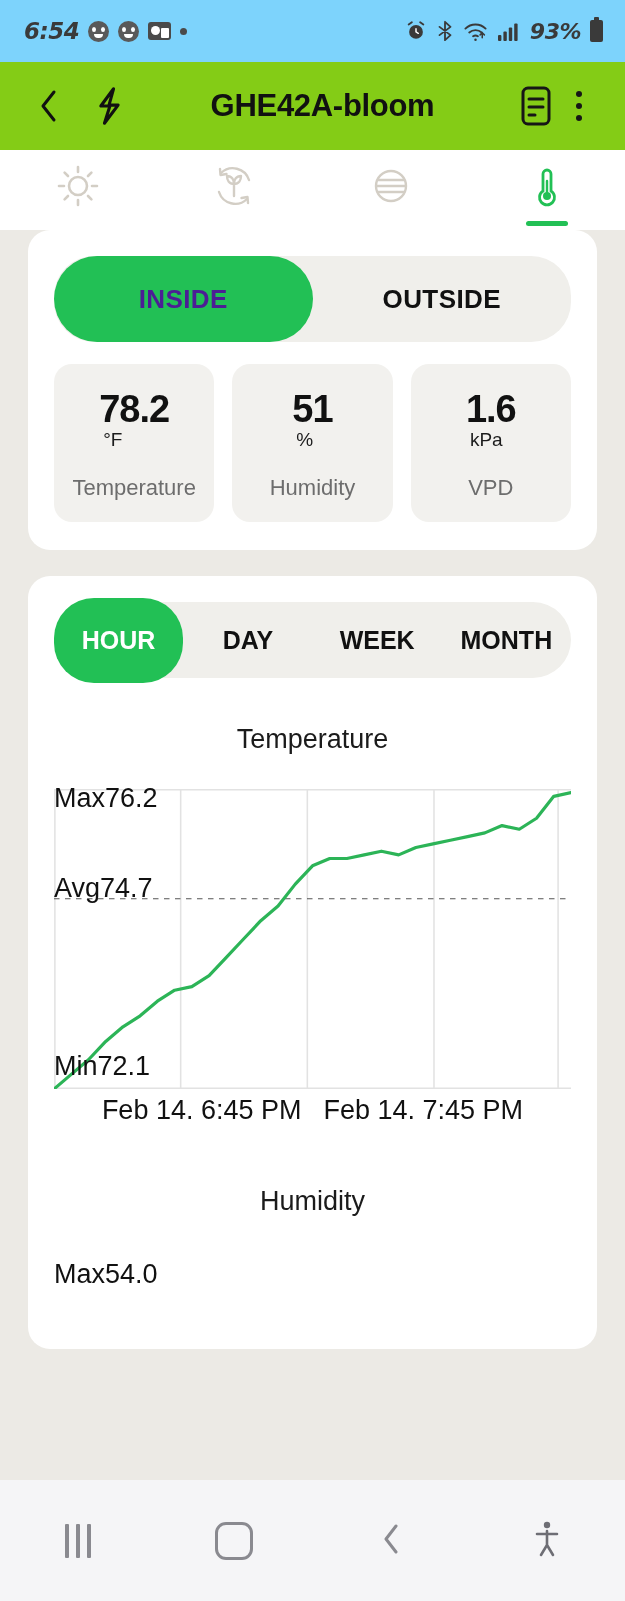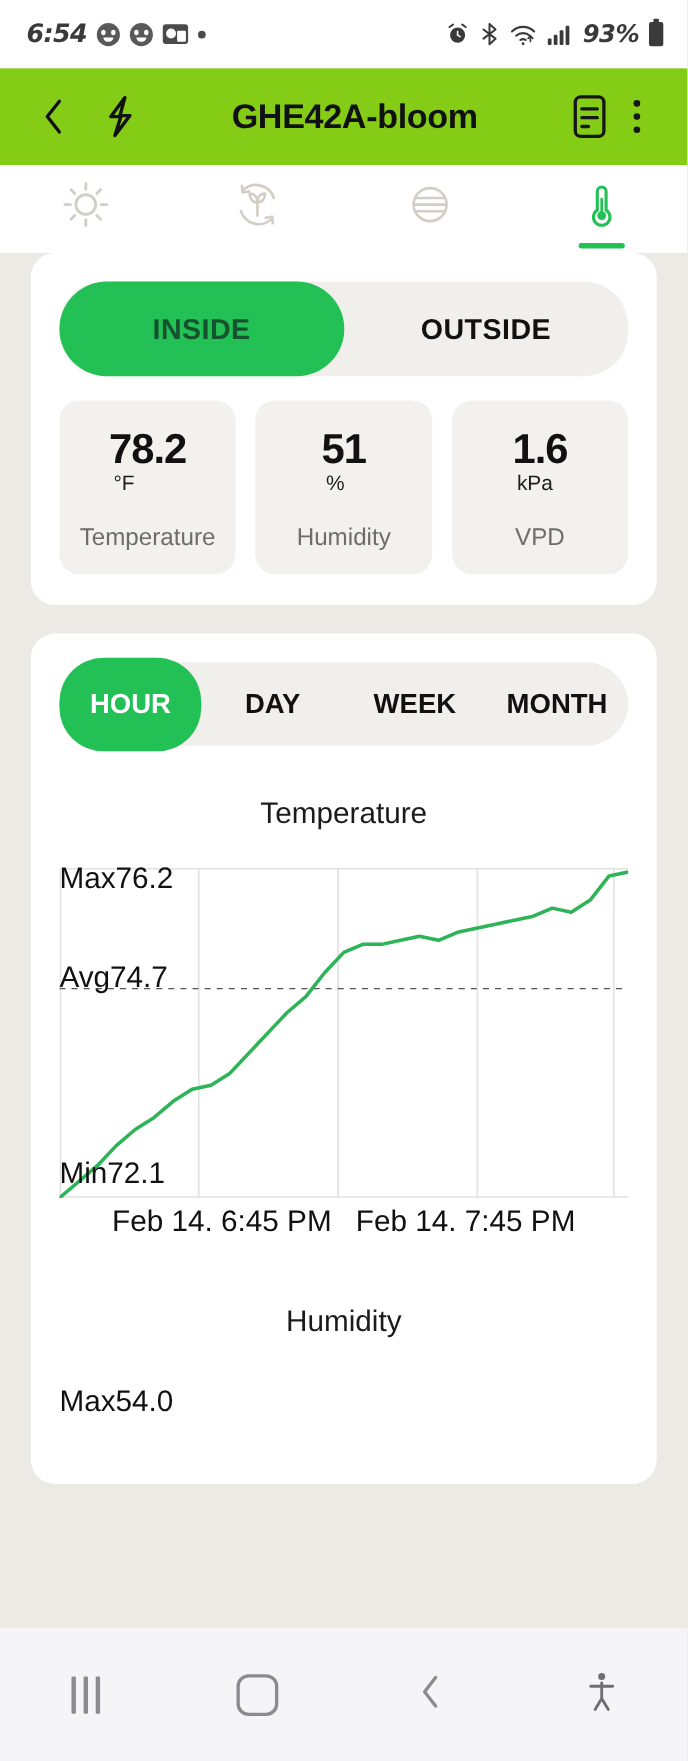--- a/index.html
+++ b/index.html
@@ -6,21 +6,21 @@
   html, body {
     width: 625px; height: 1601px;
     background: #eceae5;
     font-family: "Liberation Sans", sans-serif;
     overflow: hidden;
   }
   body { position: relative; }
 
   
   .statusbar {
-    height: 62px; background: #ffffff;
+    height: 62px; background: #7dd3fc;
     display: flex; align-items: center;
     padding: 0 22px 0 24px;
     position: relative;
   }
   .sb-left { display: flex; align-items: center; gap: 9px; }
   .sb-time {
     font-family: "DejaVu Sans", sans-serif;
     font-style: italic; font-weight: 700;
     font-size: 23px; color: #3a3a3a; letter-spacing: -0.5px;
   }
@@ -111,21 +111,21 @@
   
   .seg {
     background:#f0efeb; border-radius:40px; height:86px;
     display:flex; align-items:center; padding:0;
   }
   .seg .seg-item {
     flex:1; height:86px; border-radius:44px;
     display:flex;align-items:center;justify-content:center;
     font-size:26px; font-weight:700; color:#111; letter-spacing:0.4px;
   }
-  .seg .seg-item.active { background:#22c055; color:#14532d; }
+  .seg .seg-item.active { background:#22c055; color:#4c1d95; }
 
   
   .stats { display:flex; gap:18px; margin-top:22px; }
   .stat {
     flex:1; background:#f2f1ee; border-radius:18px;
     height:158px; padding:26px 0 0;
     display:flex; flex-direction:column; align-items:center;
   }
   .stat-val-row { display:flex; align-items:flex-start;flex-direction:column; }
   .stat-val { font-size:38px; font-weight:700; color:#111; line-height:1; letter-spacing:-1px;}

